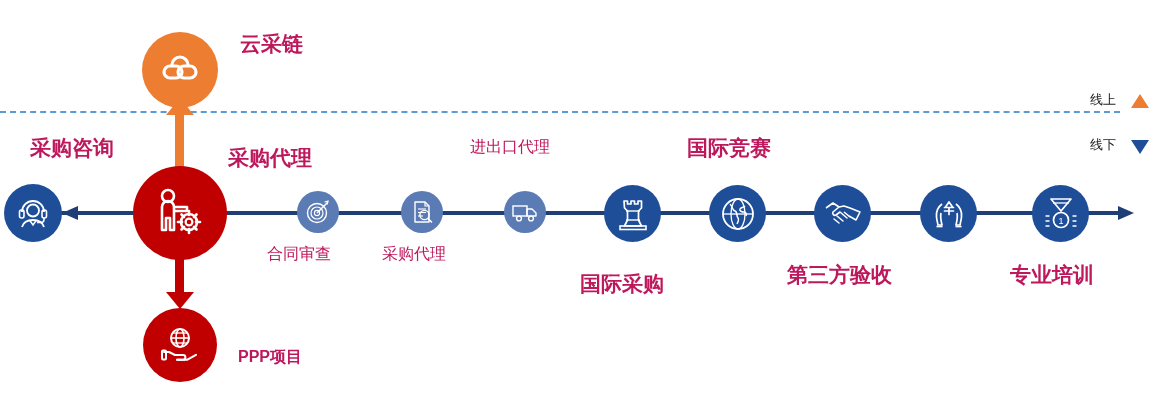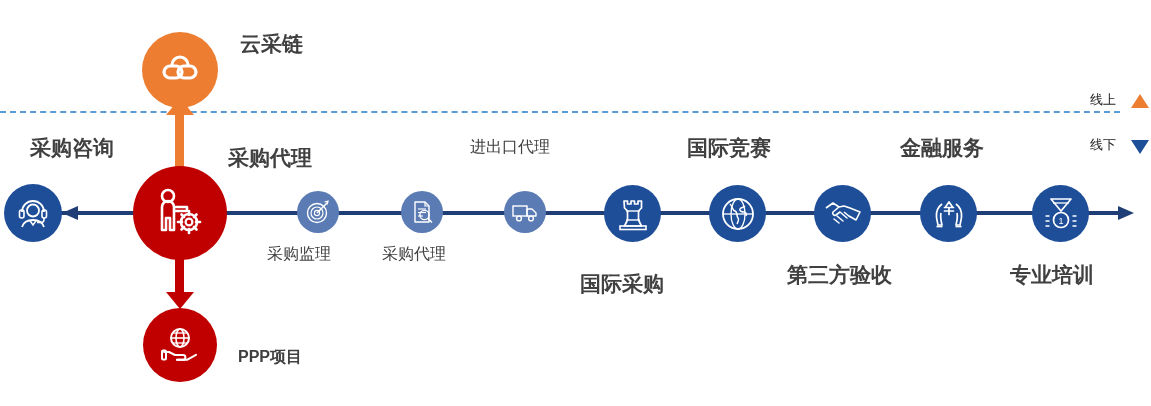--- a/index.html
+++ b/index.html
@@ -23,21 +23,21 @@
     display: flex;
     align-items: center;
     justify-content: center;
     box-sizing: border-box;
   }
   .node svg { display: block; }
 
   .lbl {
     position: absolute;
     white-space: nowrap;
-    color: #404040;
+    color: #be185d;
     line-height: 1.18;
   }
   .lbl.bold { font-weight: bold; }
   .lbl.big { font-size: 21px; }
   .lbl.small { font-size: 16px; }
   .lbl.legend { font-size: 13px; color: #1a1a1a; }
 
   .axis-line {
     position: absolute;
     background: #1F3E76;
@@ -152,21 +152,21 @@
 
   <div class="node" style="left:297px; top:191px; width:42px; height:42px; background:#5B7BB4;">
     <svg width="26" height="26" viewBox="0 0 26 26">
       <circle cx="12" cy="14" r="9.5" fill="none" stroke="#ffffff" stroke-width="1.4"></circle>
       <circle cx="12" cy="14" r="6" fill="none" stroke="#ffffff" stroke-width="1.2"></circle>
       <circle cx="12" cy="14" r="2.6" fill="none" stroke="#ffffff" stroke-width="1.1"></circle>
       <line x1="12" y1="14" x2="23" y2="3" stroke="#ffffff" stroke-width="1.4"></line>
       <path d="M19.5 3 l3.5 -1 l-1 3.5" fill="none" stroke="#ffffff" stroke-width="1.2"></path>
     </svg>
   </div>
-  <div class="lbl small" style="left:267px; top:245px;">采购监理</div>
+  <div class="lbl small" style="left:267px; top:245px;">合同审查</div>
 
   <div class="node" style="left:401px; top:191px; width:42px; height:42px; background:#5B7BB4;">
     <svg width="26" height="26" viewBox="0 0 26 26">
       <path d="M6 3 h10 l4 4 v16 h-14 z" fill="none" stroke="#ffffff" stroke-width="1.4" stroke-linejoin="round"></path>
       <path d="M16 3 v4 h4" fill="none" stroke="#ffffff" stroke-width="1.2"></path>
       <line x1="9" y1="10" x2="17" y2="10" stroke="#ffffff" stroke-width="1.1"></line>
       <line x1="9" y1="13.5" x2="17" y2="13.5" stroke="#ffffff" stroke-width="1.1"></line>
       <line x1="9" y1="17" x2="14" y2="17" stroke="#ffffff" stroke-width="1.1"></line>
       <circle cx="15.5" cy="16" r="4.6" fill="none" stroke="#ffffff" stroke-width="1.4"></circle>
       <line x1="19" y1="19.5" x2="22.5" y2="23" stroke="#ffffff" stroke-width="1.6" stroke-linecap="round"></line>
@@ -217,21 +217,20 @@
 
   <div class="node" style="left:920px; top:185px; width:57px; height:57px; background:#1F4E99;">
     <svg width="36" height="34" viewBox="0 0 36 34">
       <path d="M18 5 l-3.5 5 M18 5 l3.5 5 M13.5 10.5 h9 M13.5 14 h9 M18 10.5 v7" fill="none" stroke="#ffffff" stroke-width="1.7" stroke-linecap="round"></path>
       <path d="M11 7 c-4 3 -6 8 -5.5 13 c0.3 3 1 5 1.5 8 h4 c-1 -4 -2 -8 -1 -12" fill="none" stroke="#ffffff" stroke-width="1.7" stroke-linejoin="round"></path>
       <path d="M25 7 c4 3 6 8 5.5 13 c-0.3 3 -1 5 -1.5 8 h-4 c1 -4 2 -8 1 -12" fill="none" stroke="#ffffff" stroke-width="1.7" stroke-linejoin="round"></path>
       <line x1="5.5" y1="29.5" x2="11.5" y2="29.5" stroke="#ffffff" stroke-width="1.7"></line>
       <line x1="24.5" y1="29.5" x2="30.5" y2="29.5" stroke="#ffffff" stroke-width="1.7"></line>
     </svg>
   </div>
-  <div class="lbl bold big" style="left:900px; top:136px;">金融服务</div>
 
   <div class="node" style="left:1032px; top:185px; width:57px; height:57px; background:#1F4E99;">
     <svg width="34" height="36" viewBox="0 0 34 36">
       <path d="M7 3 h20 l-10 12 z" fill="none" stroke="#ffffff" stroke-width="1.7" stroke-linejoin="round"></path>
       <line x1="9" y1="7" x2="25" y2="7" stroke="#ffffff" stroke-width="1.3"></line>
       <circle cx="17" cy="24" r="7.5" fill="none" stroke="#ffffff" stroke-width="1.7"></circle>
       <text x="17" y="27.5" font-size="9" fill="#ffffff" text-anchor="middle" font-family="Liberation Sans, sans-serif">1</text>
       <g stroke="#ffffff" stroke-width="1.4" stroke-linecap="round">
         <line x1="2" y1="20" x2="5" y2="20"></line>
         <line x1="2" y1="25" x2="5" y2="25"></line>

